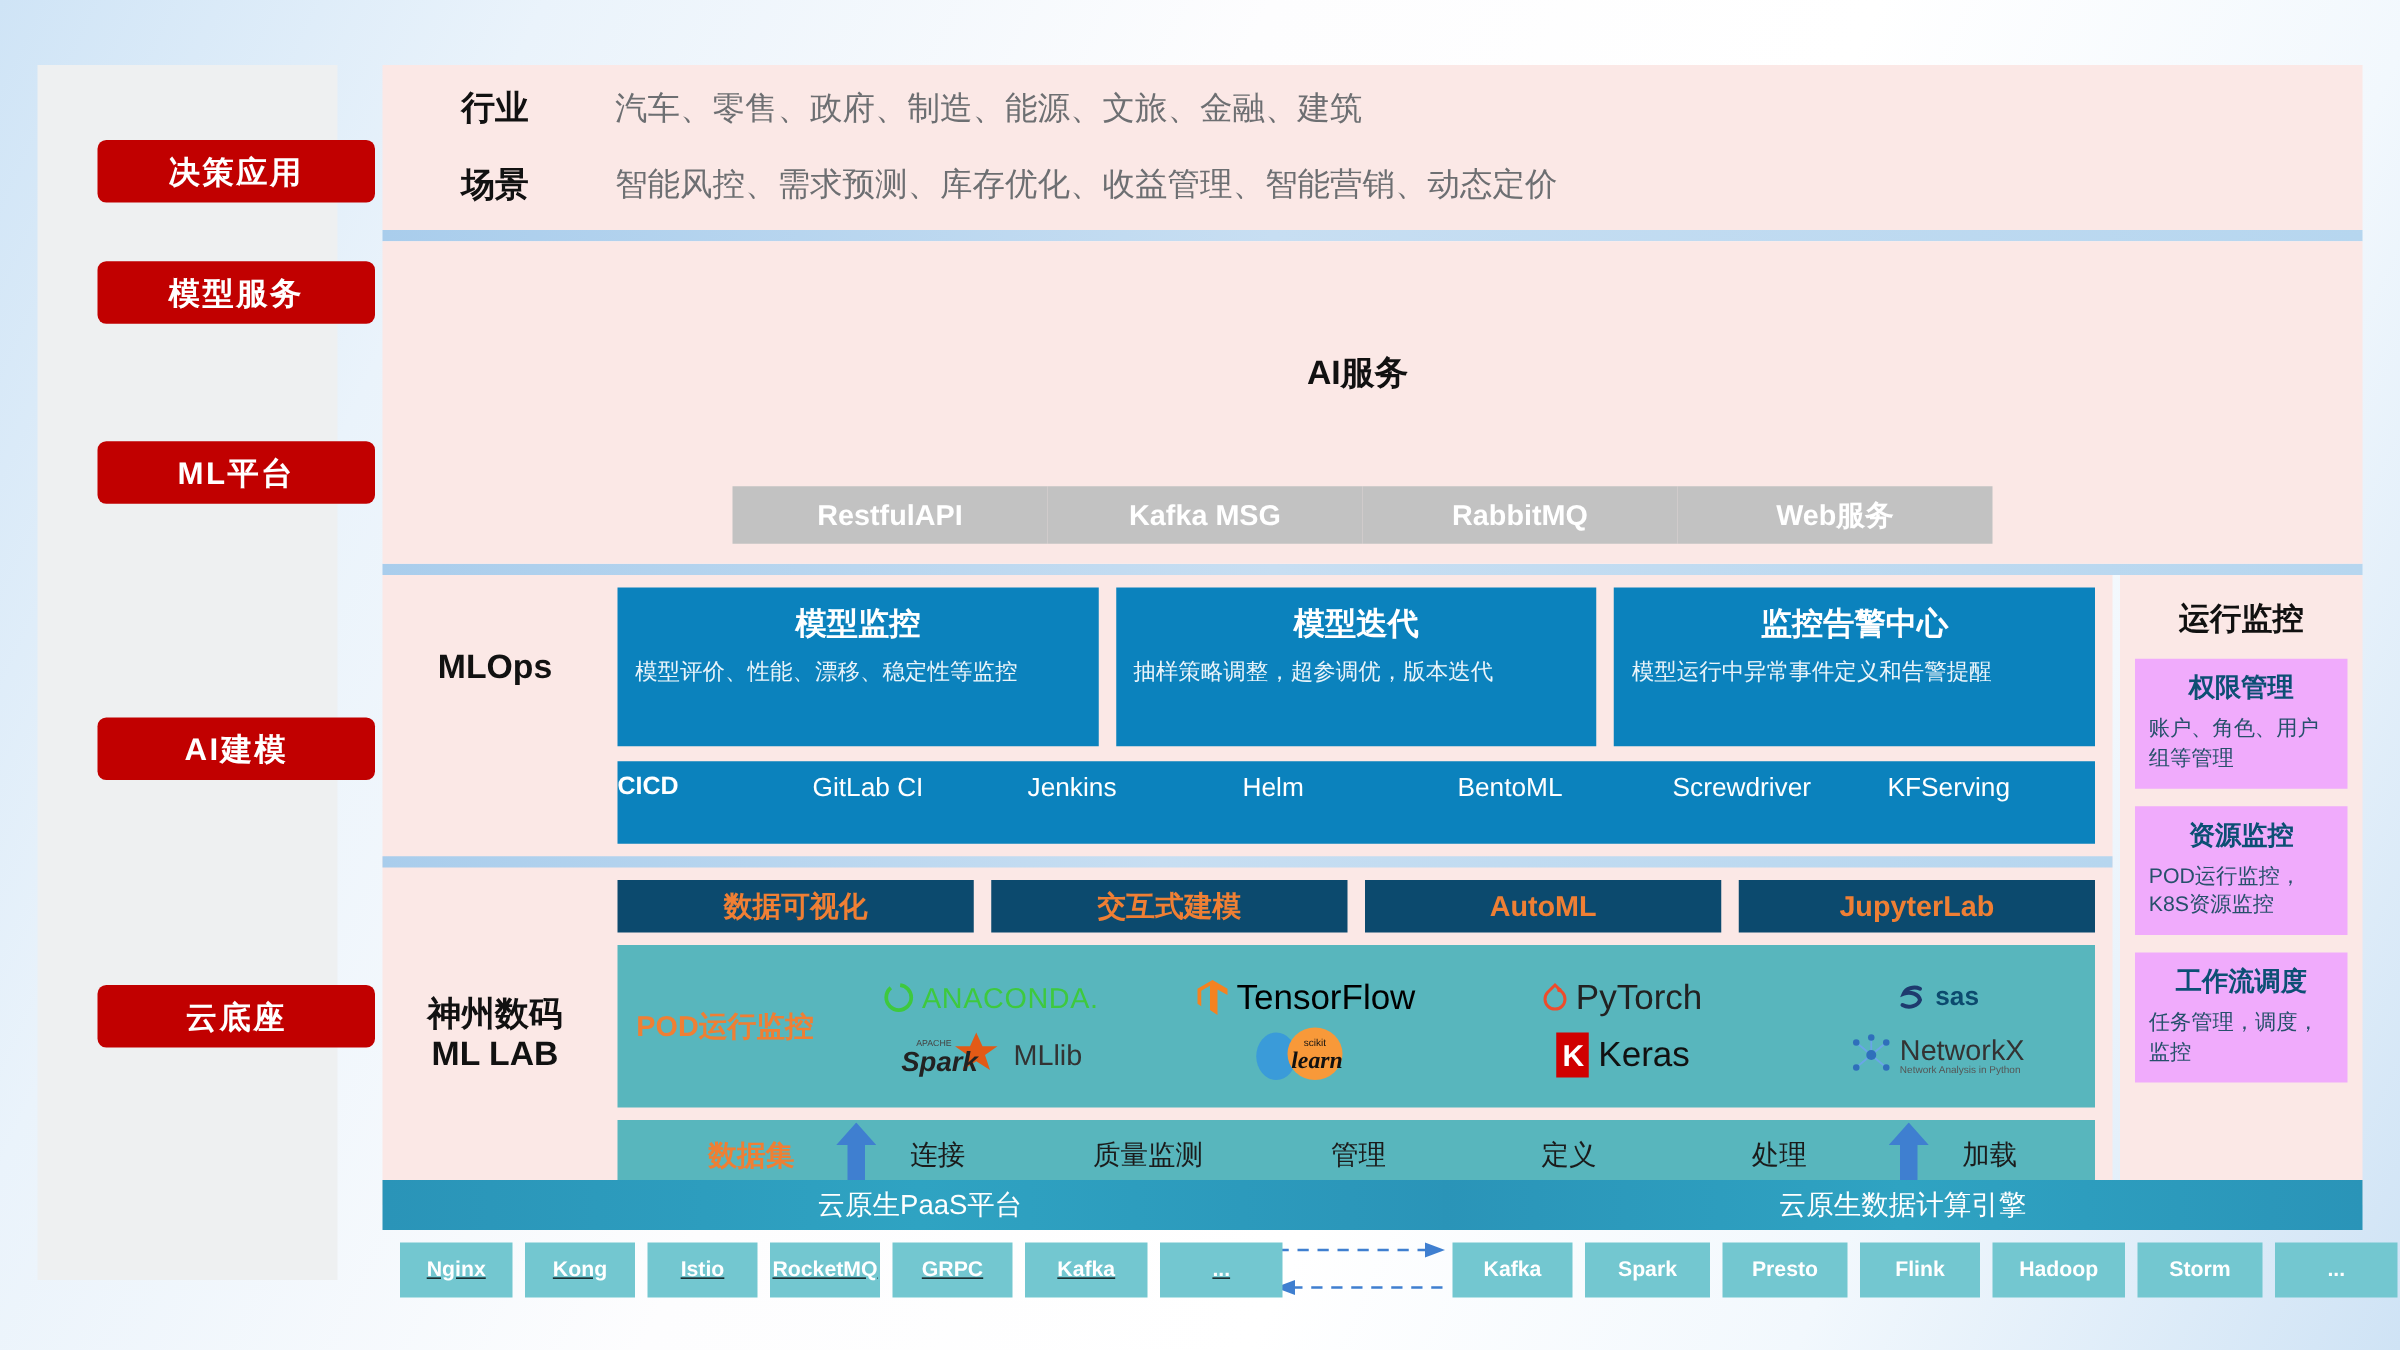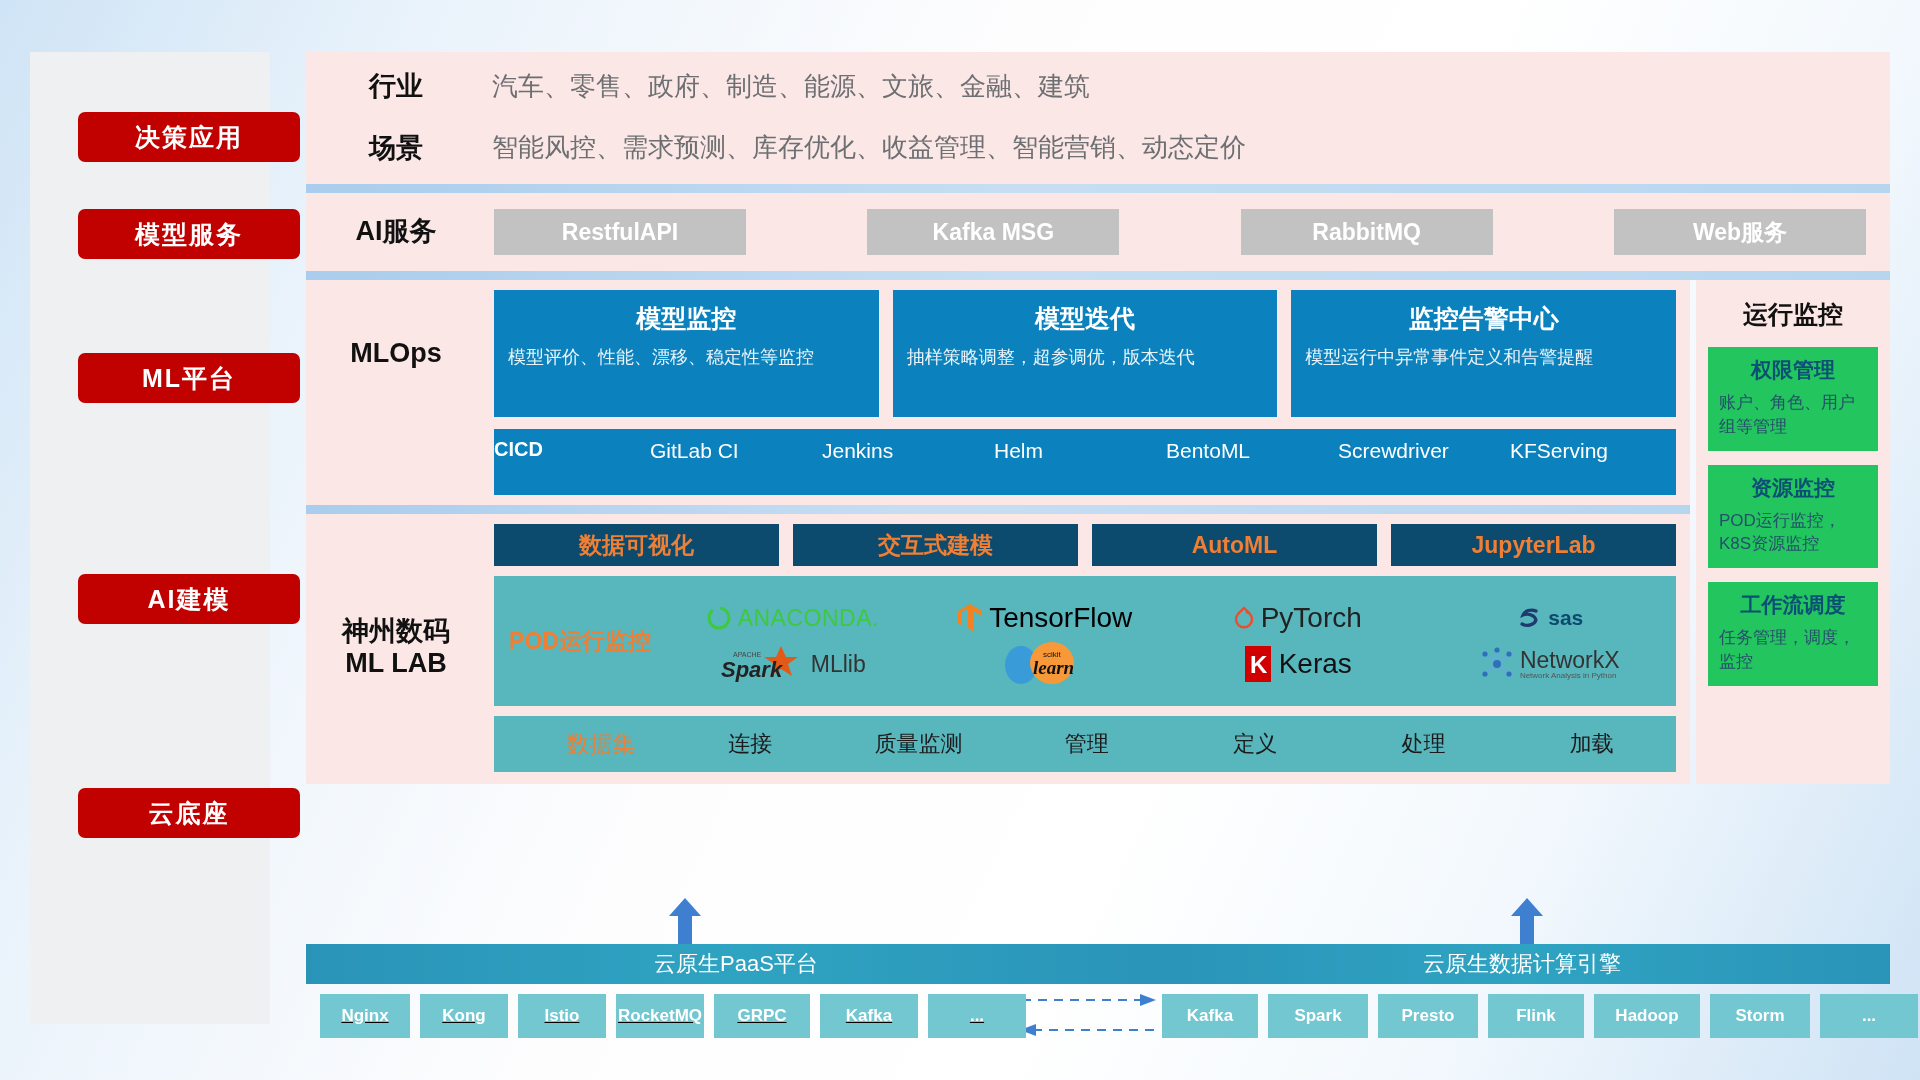--- a/index.html
+++ b/index.html
@@ -39,21 +39,21 @@
   }
 
   
   .decision { display: flex; padding: 16px 0 18px 0; }
   .dec-left { flex: 0 0 180px; display:flex; flex-direction:column; justify-content:center; gap: 26px; }
   .dec-left div { font-size: 27px; font-weight: 700; color: #111; text-align: center; }
   .dec-right { flex: 1; display: flex; flex-direction: column; justify-content: center; gap: 26px; padding-left: 6px; }
   .dec-right div { font-size: 26px; color: #6d6f72; }
 
   
-  .aisvc { display: flex; align-items: center; padding: 16px 24px 16px 0; }
+  .aisvc { display: flex; align-items: center; padding: 16px 24px 16px 0; flex-direction: column; }
   .aisvc-chips { flex: 1; display: flex; gap: 0; justify-content: space-between; padding-left: 8px;}
   .chip {
     background: #c2c2c2; color: #fff; font-size: 23px; font-weight: 700;
     width: 252px; height: 46px; display: flex; align-items: center; justify-content: center;
   }
 
   
   .mlwrap { display: flex; }
   .mlmain { flex: 1; background: #fbe8e6; }
   .mlops { display: flex; padding: 10px 14px 12px 0; }
@@ -76,28 +76,28 @@
   .tealchip {
     flex: 1; background: #0c4a6e; color: #ef7f34; font-size: 23px; font-weight: 700;
     height: 42px; display: flex; align-items: center; justify-content: center;
   }
   .ecosys { display: flex; background: #58b6bd; margin-top: 10px; height: 130px; align-items: center; }
   .ecosys-label { width: 172px; text-align: center; color: #ef7f34; font-size: 23px; font-weight: 700; }
   .logogrid { flex: 1; display: grid; grid-template-columns: repeat(4,1fr); grid-template-rows: 1fr 1fr; align-items: center; }
   .logocell { display: flex; align-items: center; justify-content: center; gap: 6px; }
 
   .datarow { display: flex; background: #58b6bd; margin-top: 10px; height: 56px; align-items: center; }
-  .datarow-label { width: 172px; text-align: center; color: #ef7f34; font-size: 23px; font-weight: 400; padding-left: 42px; }
+  .datarow-label { width: 172px; text-align: center; color: #ef7f34; font-size: 23px; font-weight: 700; padding-left: 42px; }
   .datarow-items { flex: 1; display: flex; }
   .datarow-items span { flex: 1; text-align: center; color: #1b1b1b; font-size: 22px; }
 
   
   .rightcol { flex: 0 0 194px; margin-left: 6px; background: #fbe8e6; padding: 10px 12px 12px 12px; }
   .rightcol h3 { text-align: center; font-size: 25px; font-weight: 700; color: #111; margin: 8px 0 16px 0;}
-  .mcard { background: #22c55e; padding: 9px 11px 12px 11px; margin-bottom: 14px; }
+  .mcard { background: #f0abfc; padding: 9px 11px 12px 11px; margin-bottom: 14px; }
   .mcard h5 { text-align: center; font-size: 21px; font-weight: 700; color: #0c4f74; margin-bottom: 7px;}
   .mcard p { font-size: 17px; line-height: 1.4; color: #26506b; }
 
   
   .cloud { position: absolute; left: 306px; top: 898px; width: 1584px; height: 130px; }
   .cbar { position: absolute; height: 40px; background: linear-gradient(90deg,#2a94b8,#2fa3c2 50%,#2a94b8);
           color:#fff; font-size:22px; display:flex; align-items:center; justify-content:center; }
   .cbar.left { left: 0; top: 46px; width: 860px; }
   .cbar.right { left: 848px; top: 46px; width: 736px; }
   .ctags { position: absolute; top: 96px; display: flex; gap: 10px; }

